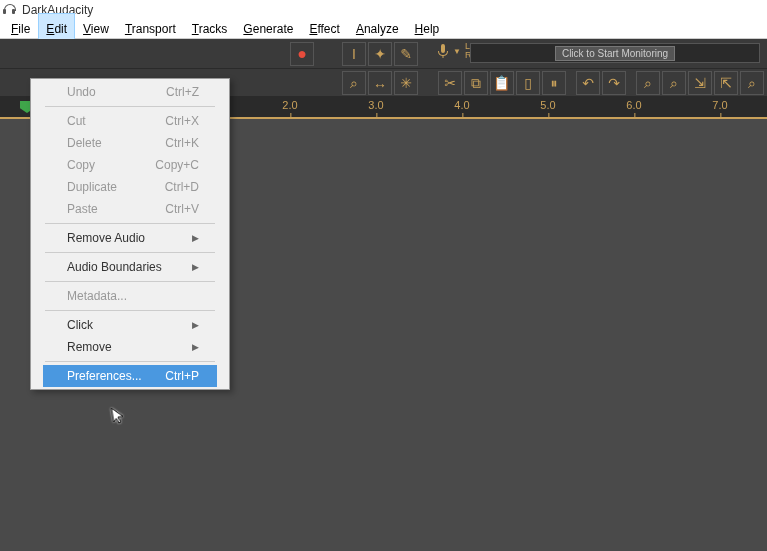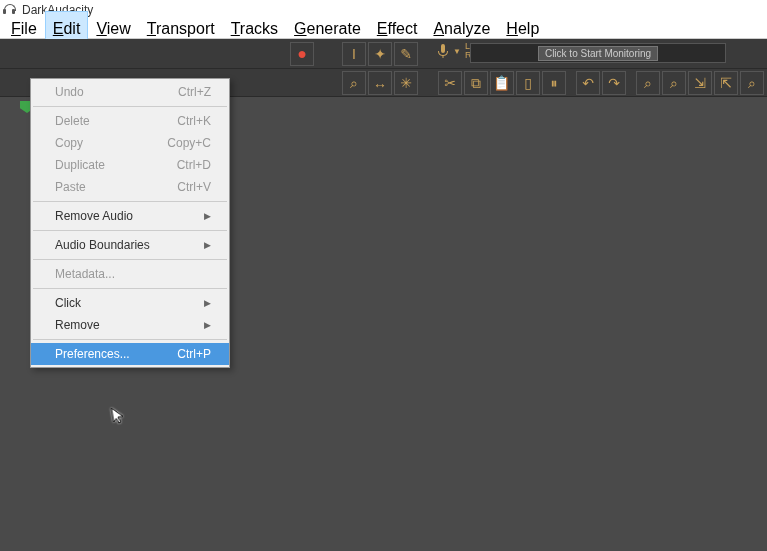--- a/index.html
+++ b/index.html
@@ -1,38 +1,38 @@
 <!DOCTYPE html>
 <html><head>
 <meta charset="utf-8">
 <style>
 * { margin: 0; padding: 0; box-sizing: border-box; font-family: "Segoe UI", Tahoma, sans-serif; }
 html, body { width: 767px; height: 551px; overflow: hidden; background: #4a4a4a; }
 .titlebar { height: 20px; background: #fff; display: flex; align-items: center; padding-left: 4px; font-size: 12px; color: #333; }
 .titlebar .hp { width: 14px; height: 12px; margin-right: 4px; position: relative; }
 .titlebar .hp::before { content:""; position:absolute; width:10px; height:6px; border:1.5px solid #555; border-bottom:none; border-radius:6px 6px 0 0; left:0; top:0;}
 .titlebar .hp::after { content:""; position:absolute; width:3px; height:5px; background:#555; left:-1px; top:5px; box-shadow: 9px 0 0 #555; border-radius:1px;}
-.menubar { height: 19px; background: #fff; display: flex; align-items: center; padding-left: 3px; font-size: 16px; border-bottom: 1px solid #ccc; }
+.menubar { height: 19px; background: #fff; display: flex; align-items: center; padding-left: 3px; font-size: 12px; border-bottom: 1px solid #ccc; }
 .menubar .mitem { padding: 1px 8px; cursor: default; position: relative; }
 .menubar .mitem.open { background: #cce8ff; border: 1px solid #99d1ff; padding: 8px 7px; }
 .menubar .mitem .ul { text-decoration: underline; }
 .workspace { position: relative; width: 767px; height: 512px; background: #4a4a4a; }
 .toolbar-row1 { position: absolute; left: 0; top: 0; width: 767px; height: 30px; background: #3a3a3a; border-bottom: 1px solid #2a2a2a; }
 .toolbar-row2 { position: absolute; left: 0; top: 30px; width: 767px; height: 28px; background: #3a3a3a; border-bottom: 1px solid #2a2a2a; }
 .ruler { position: absolute; left: 0; top: 58px; width: 767px; height: 22px; background: #2a2a2a; border-bottom: 2px solid #c9a15a; }
 .ruler-tick { position: absolute; top: 2px; font-size: 11px; color: #c9a15a; transform: translateX(-50%); }
 .ruler-tick::after { content:""; position:absolute; left:50%; top:14px; width:1px; height:6px; background:#c9a15a; }
 .green-marker { position:absolute; left:20px; top:62px; width:14px; height:12px; background:#3fa54a; clip-path: polygon(0 0,100% 0,100% 60%,50% 100%,0 60%);}
 .tool-btn { position: absolute; width: 24px; height: 24px; background: #3a3a3a; border: 1px solid #555; display:flex; align-items:center; justify-content:center; color:#c9a15a; font-size:14px;}
 .rec-btn { color:#e74c3c; font-size:16px; }
 .mic-area { position:absolute; left:437px; top:3px; display:flex; align-items:center; gap:4px; color:#c9a15a; font-size:12px;}
 .lr { font-size:9px; line-height:9px; color:#c9a15a; }
-.mon-bar { position:absolute; left:470px; top:4px; width:256px; height:20px; background:#2a2a2a; border:1px solid #555; display:flex; align-items:center; justify-content:center;}
+.mon-bar { position:absolute; left:470px; top:4px; width:290px; height:20px; background:#2a2a2a; border:1px solid #555; display:flex; align-items:center; justify-content:center;}
 .mon-label { font-size:10px; color:#ccc; background:#555; padding:1px 6px; border:1px solid #777;}
-.dropdown { position: absolute; left: 30px; top: 39px; width: 200px; background: #f0f0f0; border: 1px solid #999; box-shadow: 3px 3px 6px rgba(0,0,0,0.3); z-index: 100; font-size: 12px; padding: 2px 0;}
+.dropdown { position: absolute; left: 30px; top: 39px; width: 200px; background: #f0f0f0; border: 1px solid #999; box-shadow: 3px 3px 6px rgba(0,0,0,0.3); z-index: 100; font-size: 12px; padding: 2px 12px;}
 .dd-item { display: flex; align-items: center; justify-content: space-between; padding: 4px 18px 4px 24px; color: #333; cursor: default; height: 22px;}
 .dd-item.disabled { color: #999; }
 .dd-item.highlighted { background: #4a98e0; color: #fff; }
 .dd-sep { height: 1px; background: #ccc; margin: 3px 2px; }
 .dd-item .arrow { font-size: 9px; color: #666; }
 .cursor-arrow { position:absolute; left:112px; top:367px; z-index:200; font-size:16px; color:#000; transform: rotate(-10deg); pointer-events:none;}
 .cursor-arrow svg { filter: drop-shadow(0 0 1px #fff); }
 </style>
 </head>
 <body>
@@ -65,28 +65,40 @@
     <span style="font-size:8px;">▼</span>
     <div class="lr">
         <div>L</div>
         <div>R</div>
       </div>
   </div>
   <div class="mon-bar">
     <span class="mon-label">Click to Start Monitoring</span>
   </div>
 
+  <div class="ruler" id="ruler">
+      <div class="ruler-tick" style="left: 290px;">2.0</div>
+      <div class="ruler-tick" style="left: 376px;">3.0</div>
+      <div class="ruler-tick" style="left: 462px;">4.0</div>
+      <div class="ruler-tick" style="left: 548px;">5.0</div>
+      <div class="ruler-tick" style="left: 634px;">6.0</div>
+      <div class="ruler-tick" style="left: 720px;">7.0</div>
+    </div>
   <div class="green-marker"></div>
 
   <div class="dropdown" id="dropdown">
       <div class="dd-item disabled">
         <span>Undo</span>
         <span>Ctrl+Z</span>
       </div>
       <div class="dd-sep"></div>
+      <div class="dd-item disabled">
+        <span>Cut</span>
+        <span>Ctrl+X</span>
+      </div>
       <div class="dd-item disabled">
         <span>Delete</span>
         <span>Ctrl+K</span>
       </div>
       <div class="dd-item disabled">
         <span>Copy</span>
         <span>Copy+C</span>
       </div>
       <div class="dd-item disabled">
         <span>Duplicate</span>

